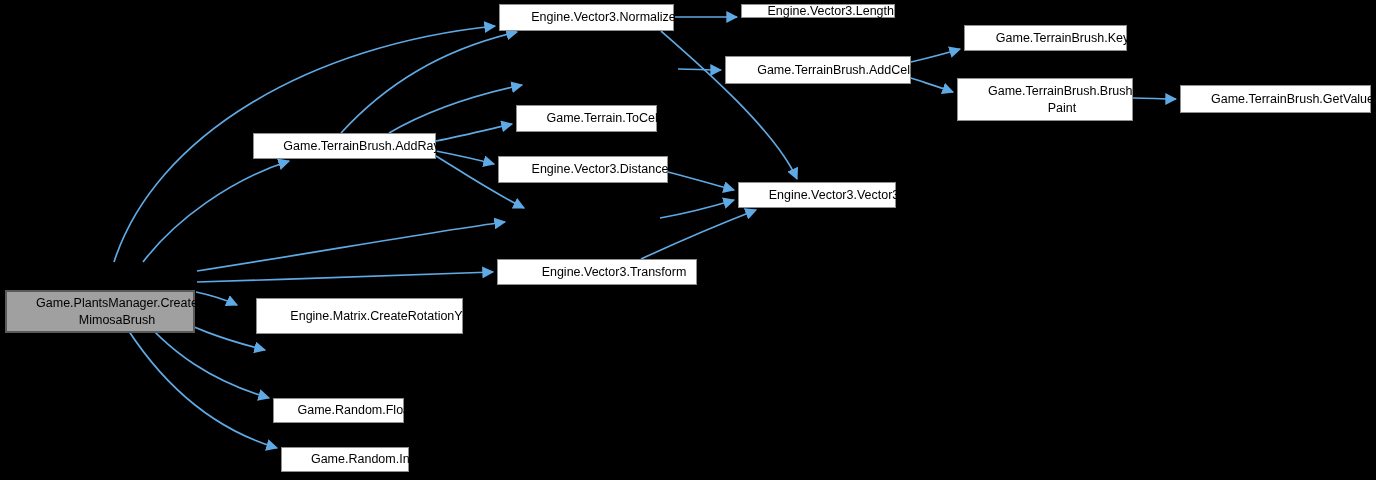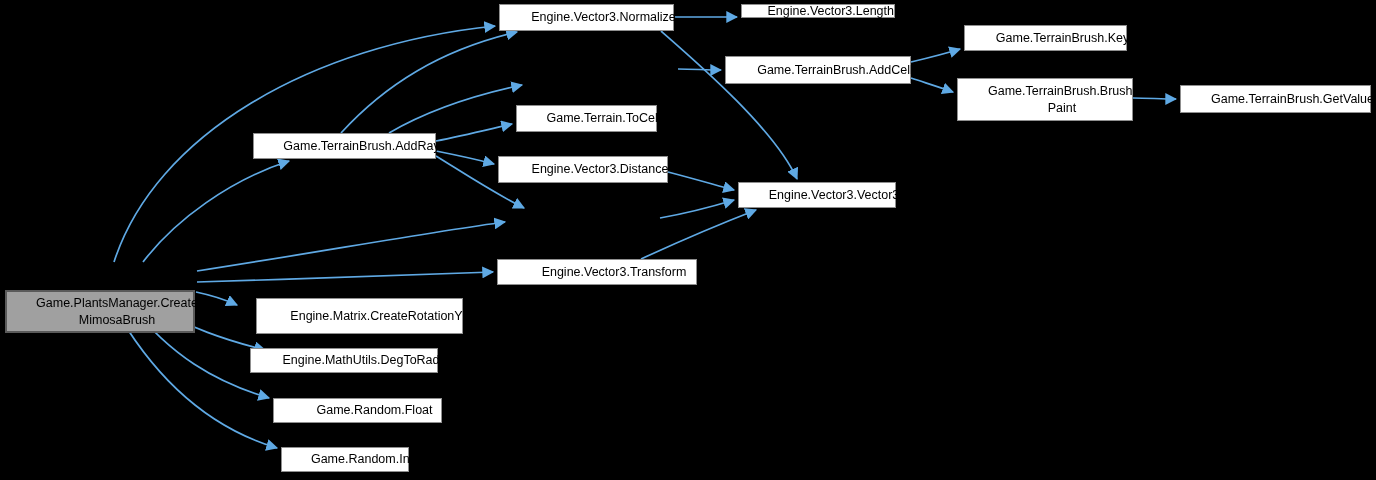--- a/index.html
+++ b/index.html
@@ -121,22 +121,19 @@
     </div>
     <div class="node" style="left: 738px; top: 182px; width: 158px; height: 26px;">
       <div>Engine.Vector3.Vector3</div>
     </div>
     <div class="node" style="left: 497px; top: 259px; width: 200px; height: 26px;">
       <div>Engine.Vector3.Transform</div>
     </div>
     <div class="node" style="left: 241px; top: 298px; width: 207px; height: 36px; margin-left: 15px;">
       <div>Engine.Matrix.CreateRotationY</div>
     </div>
-    <div class="node" style="left: 250px; top: 348px; width: 188px; height: 25px;">
-      <div>Engine.MathUtils.DegToRad</div>
-    </div>
-    <div class="node" style="left: 273px; top: 398px; width: 169px; height: 25px;">
+    <div class="node" style="left: 273px; top: 398px; width: 131px; height: 25px;">
       <div>Game.Random.Float</div>
     </div>
     <div class="node" style="left: 281px; top: 447px; width: 128px; height: 25px;">
       <div>Game.Random.Int</div>
     </div>
   </div>
 
 </body></html>

